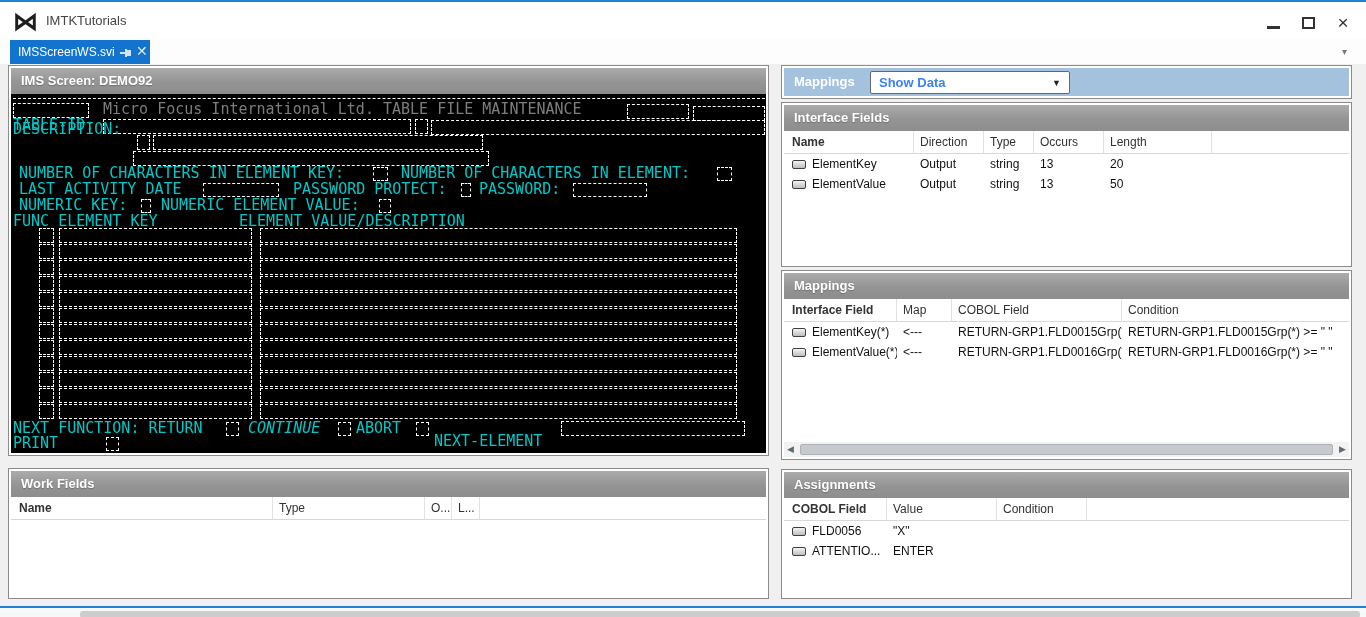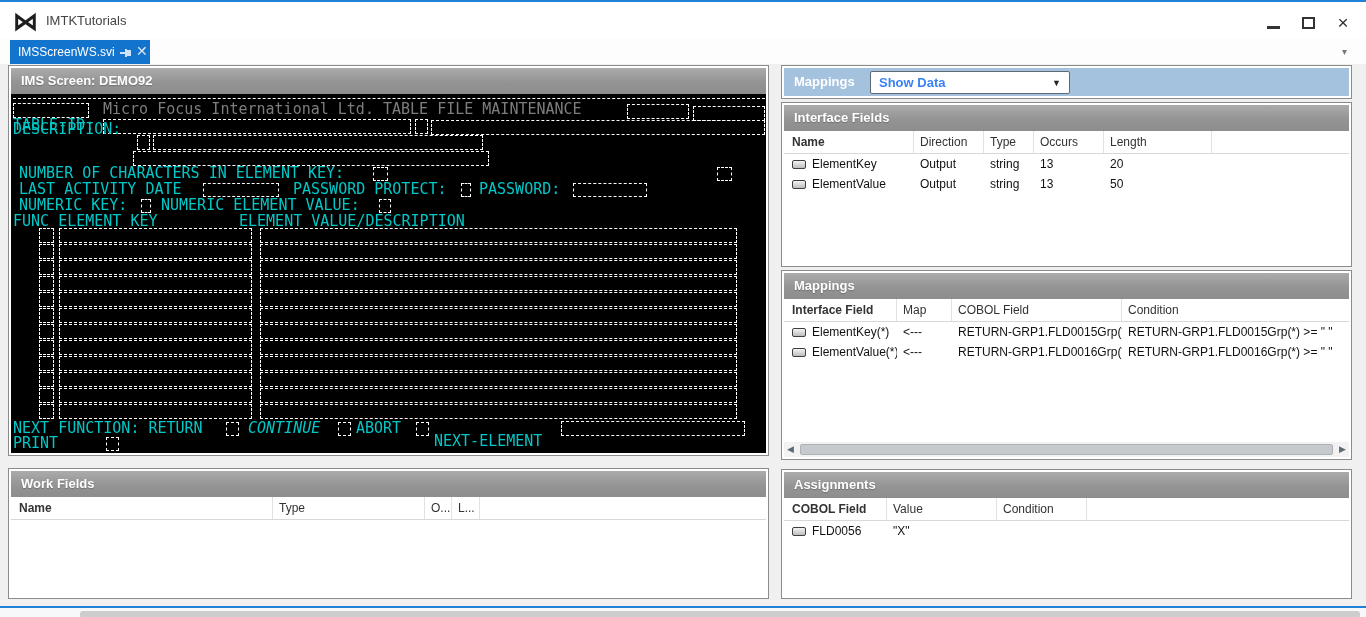--- a/index.html
+++ b/index.html
@@ -123,20 +123,21 @@
         <div class="tf" style="left:404px;top:25px;width:13px;height:15px;"></div>
         <div class="tf" style="left:420px;top:26px;width:334px;height:15px;"></div>
 
         <div class="tl" style="left:2px;top:28px;">DESCRIPTION:</div>
         <div class="tf" style="left:126px;top:41px;width:13px;height:15px;"></div>
         <div class="tf" style="left:142px;top:41px;width:330px;height:15px;"></div>
         <div class="tf" style="left:122px;top:57px;width:356px;height:15px;"></div>
 
         <div class="tl" style="left:8px;top:72px;">NUMBER OF CHARACTERS IN ELEMENT KEY:</div>
         <div class="tf" style="left:362px;top:73px;width:15px;height:14px;"></div>
+        <div class="tl" style="left:390px;top:72px;">NUMBER OF CHARACTERS IN ELEMENT:</div>
         <div class="tf" style="left:706px;top:73px;width:15px;height:14px;"></div>
 
         <div class="tl" style="left:8px;top:88px;">LAST ACTIVITY DATE</div>
         <div class="tf" style="left:192px;top:89px;width:76px;height:14px;"></div>
         <div class="tl" style="left:282px;top:88px;">PASSWORD PROTECT:</div>
         <div class="tf" style="left:450px;top:89px;width:10px;height:14px;"></div>
         <div class="tl" style="left:468px;top:88px;">PASSWORD:</div>
         <div class="tf" style="left:562px;top:89px;width:74px;height:14px;"></div>
 
         <div class="tl" style="left:8px;top:104px;">NUMERIC KEY:</div>
@@ -347,20 +348,29 @@
           <div class="tbl-row" style="grid-template-columns:103px 110px 90px 1fr;">
             <span class="c first">
               <span class="field-icon"></span>
               <span>FLD0056</span>
             </span>
             <span class="c">"X"</span>
             <span class="c"></span>
             <span class="c"></span>
           </div>
 
+          <div class="tbl-row" style="grid-template-columns:103px 110px 90px 1fr;">
+            <span class="c first">
+              <span class="field-icon"></span>
+              <span>ATTENTIO...</span>
+            </span>
+            <span class="c">ENTER</span>
+            <span class="c"></span>
+            <span class="c"></span>
+          </div>
         </div>
     </div>
 
   </div>
 
   <div class="abs" id="doc-bottom-line"></div>
   <div class="abs" id="bottom-strip">
     <span id="bottom-thumb"></span>
   </div>
 

